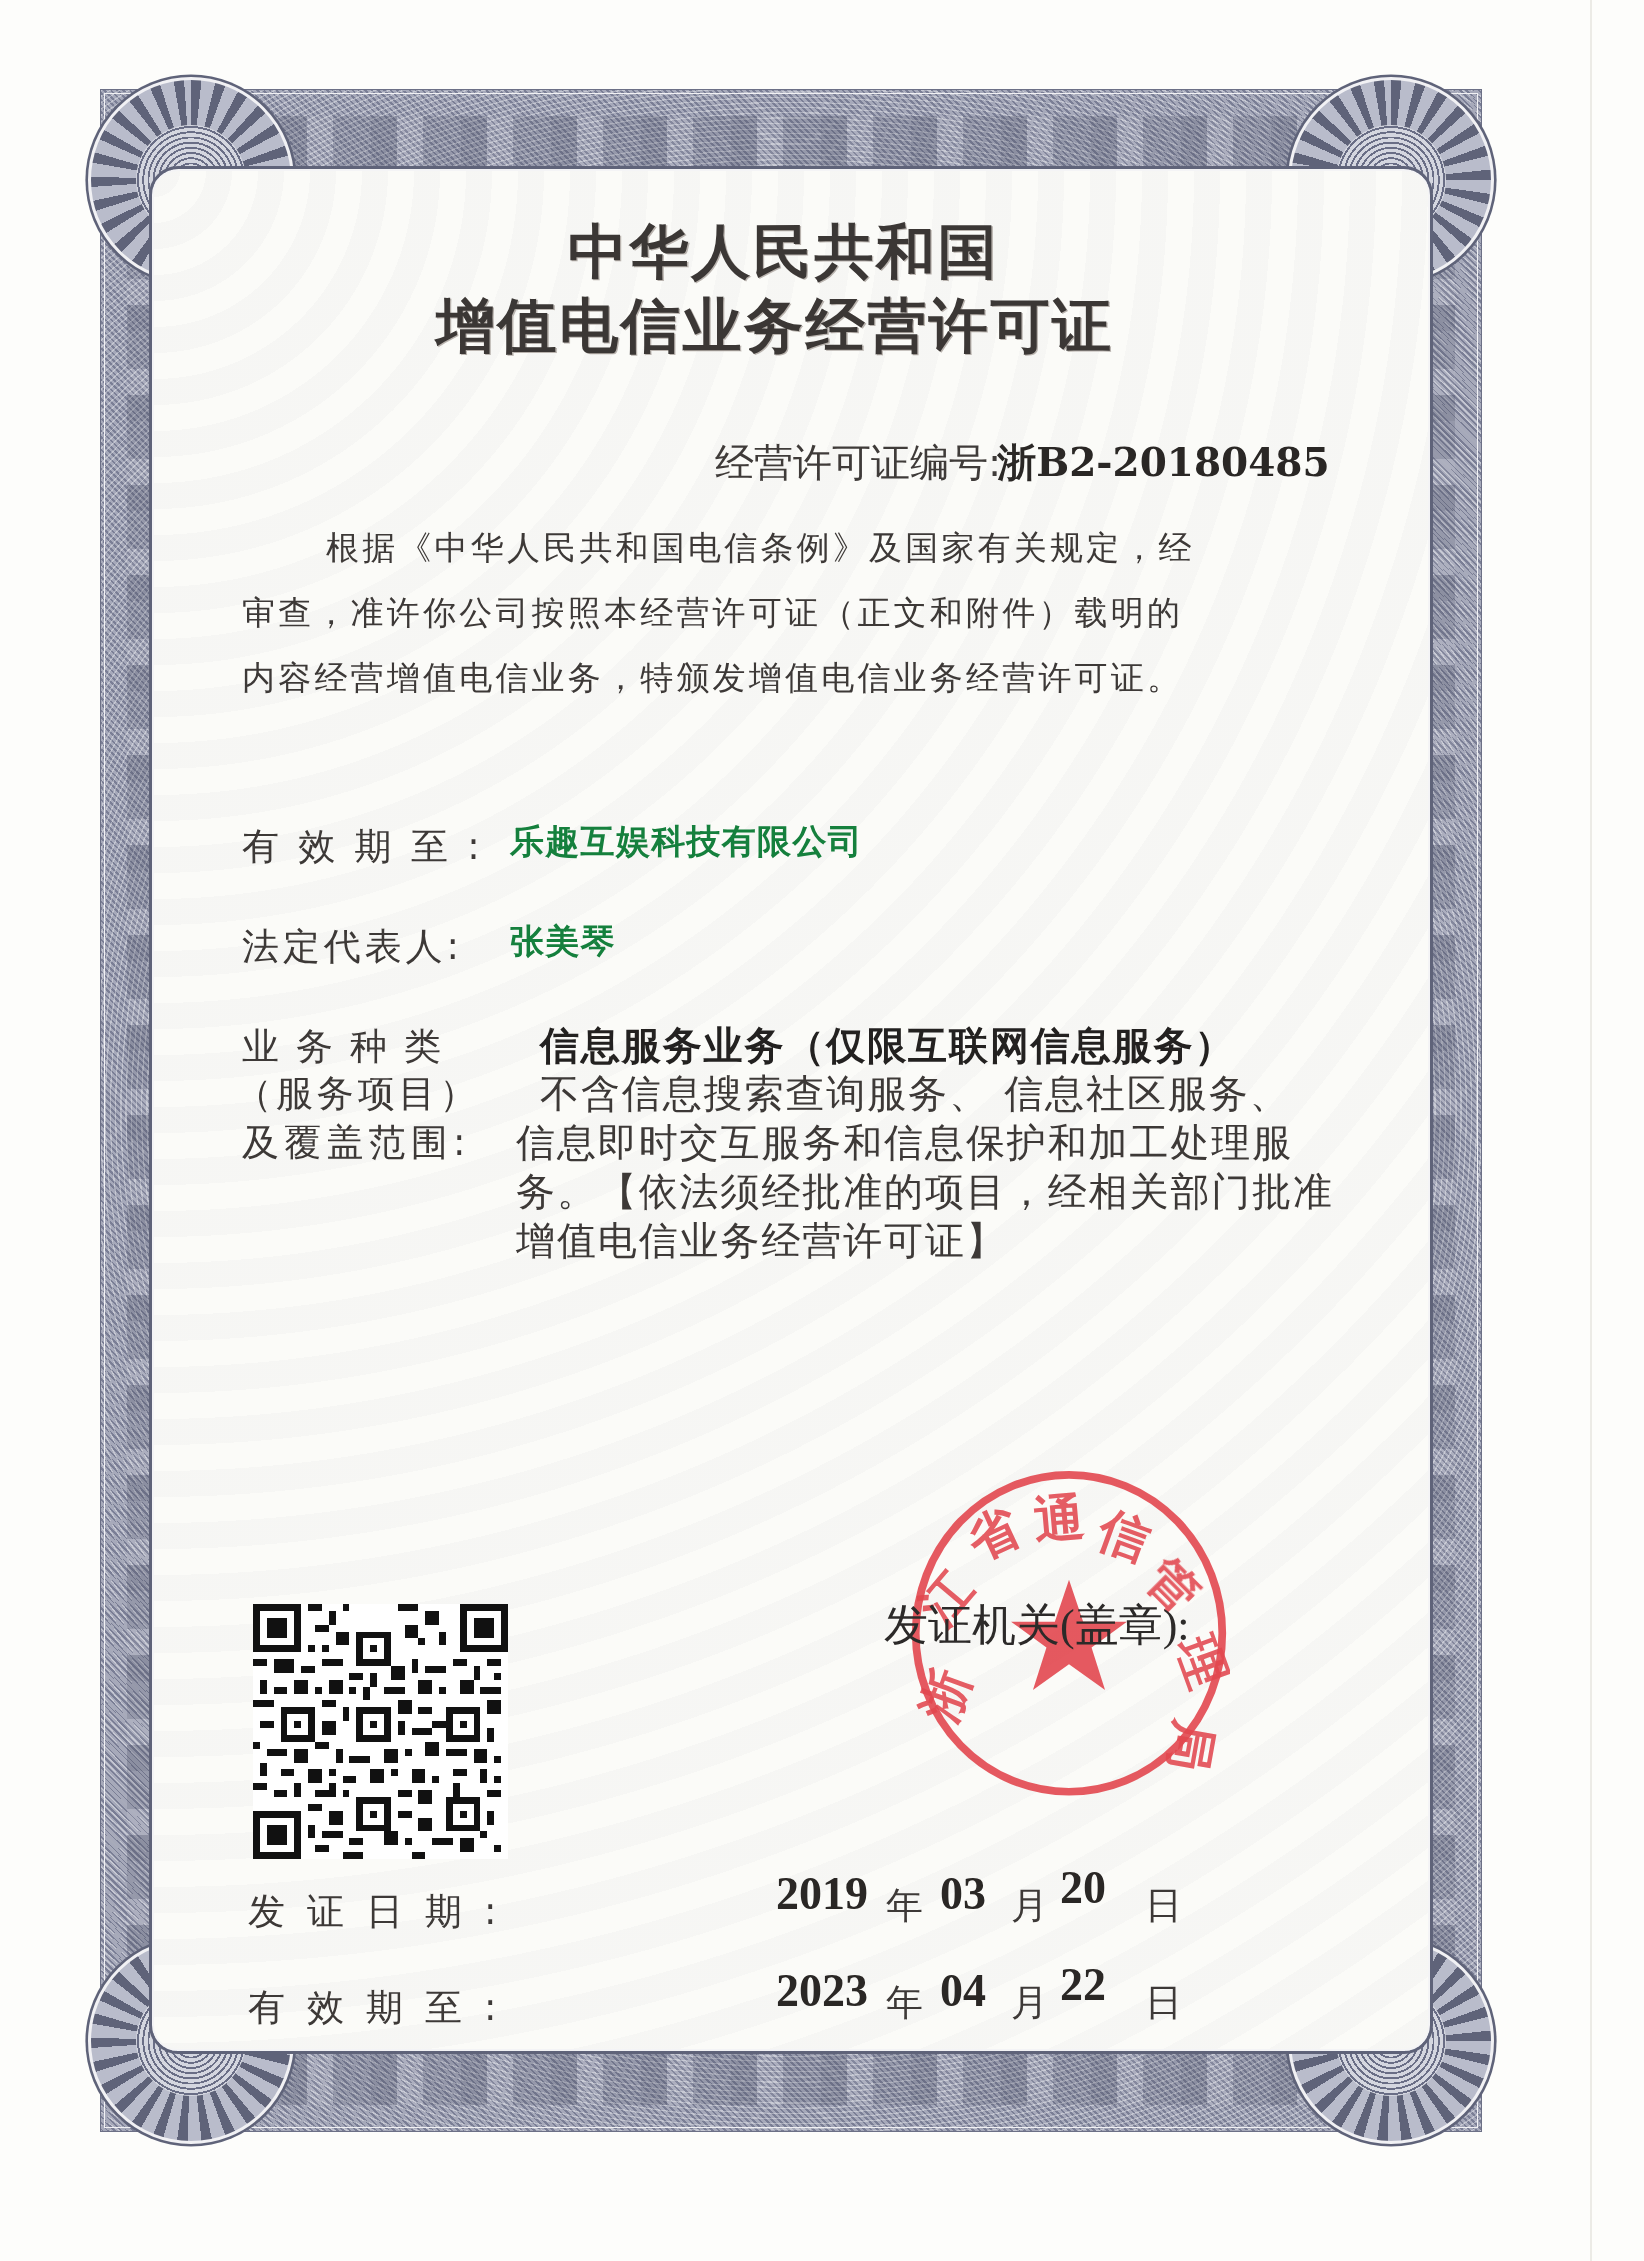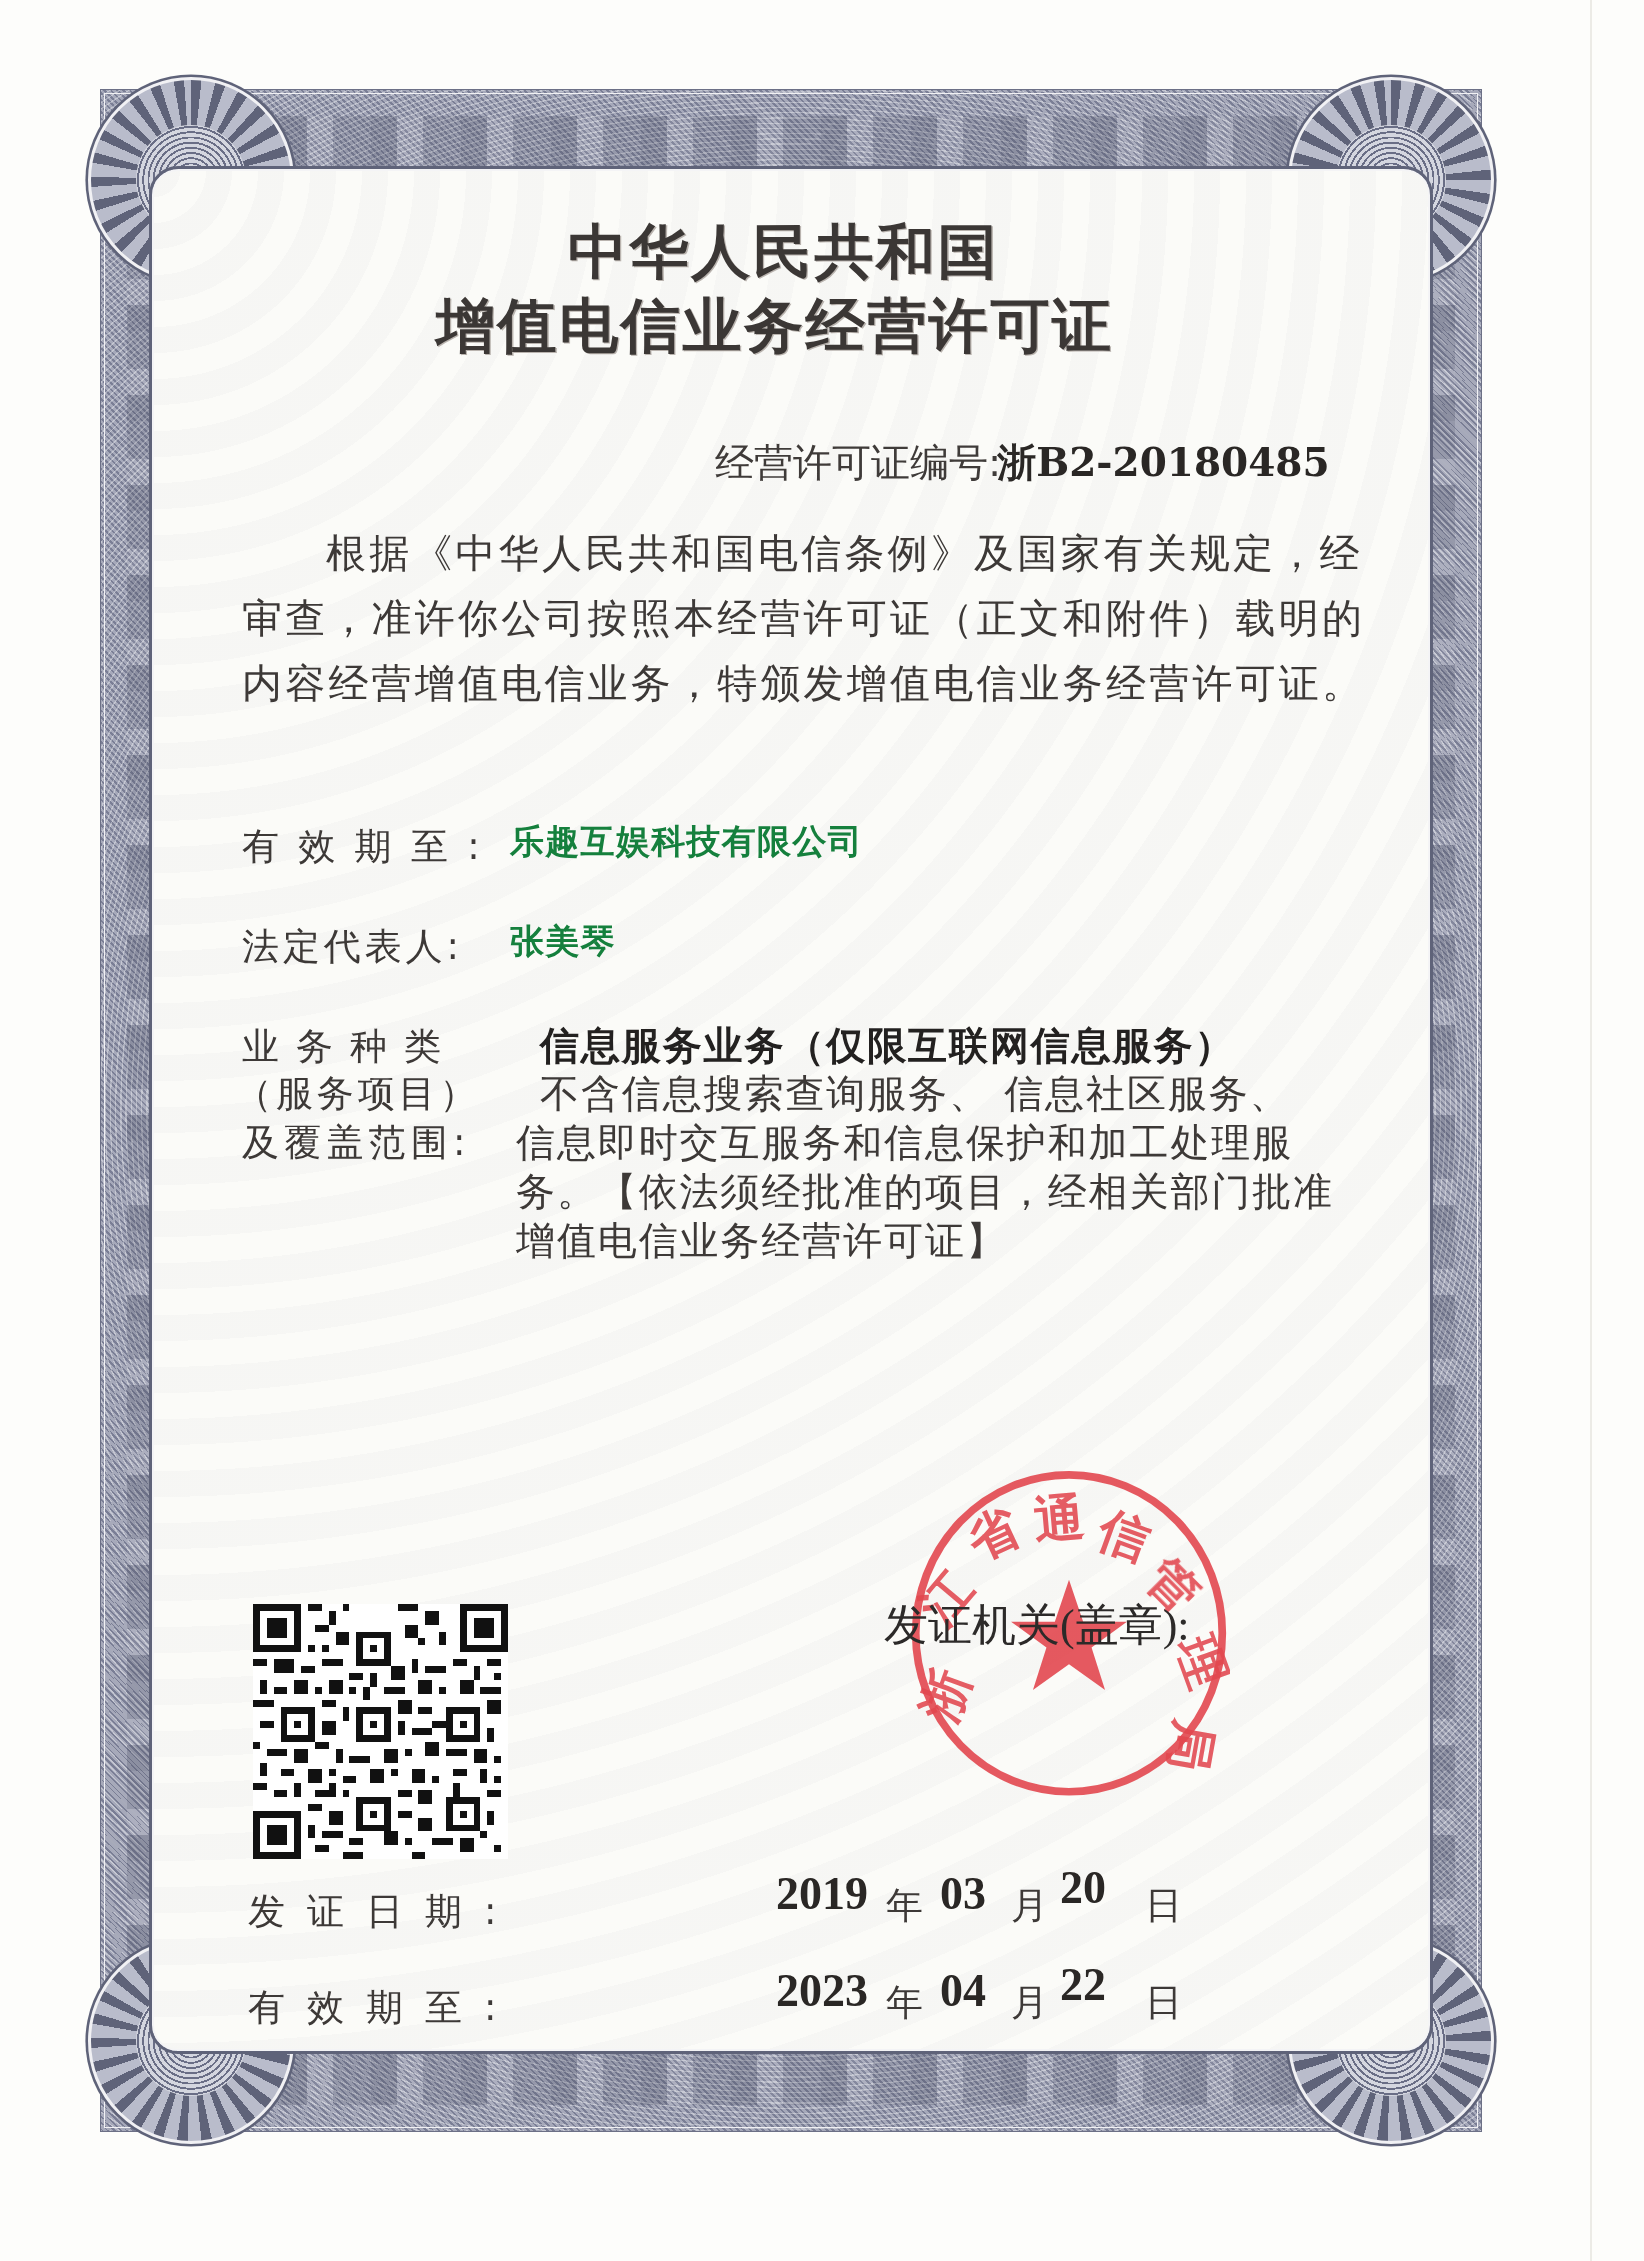--- a/index.html
+++ b/index.html
@@ -67,21 +67,21 @@
     .t { position: absolute; white-space: nowrap; }
 
     .title { font-family: "DejaVu Serif", serif; font-weight: bold; font-size: 59px; color: #3b3735; letter-spacing: 2.6px; text-shadow: 1.3px 1.3px 0 #b9b3ae; }
     .title.l1 { left: 568px; top: 213px; }
     .title.l2 { left: 436px; top: 287px; }
 
     .licno { left: 715px; top: 436px; font-size: 39px; color: #3f3b39; }
     .licno .lbl { font-family: "DejaVu Sans", sans-serif; font-weight: normal; }
     .licno .val { font-family: "DejaVu Serif", serif; font-weight: bold; color: #2a2725; margin-left: -3.9px; }
 
-    .para { font-family: Liberation Mono, monospace; font-size: 40px; color: #3d3937; letter-spacing: 3.2px; }
+    .para { font-family: Liberation Mono, monospace; font-size: 33px; color: #3d3937; letter-spacing: 3.2px; }
     .para.p1 { left: 326px; top: 526px; }
     .para.p2 { left: 242px; top: 591px; }
     .para.p3 { left: 242px; top: 656px; }
 
     .label { font-family: "DejaVu Sans", sans-serif; font-size: 37px; color: #3d3937; }
     .value { font-family: "DejaVu Sans", sans-serif; font-weight: bold; font-size: 34px; color: #15803d; letter-spacing: 1.3px; }
 
     .f-company-label { left: 242px; top: 822px; letter-spacing: 19.3px; }
     .f-company-value { left: 510px; top: 819px; }
     .f-rep-label { left: 242px; top: 922px; letter-spacing: 3.9px; }

